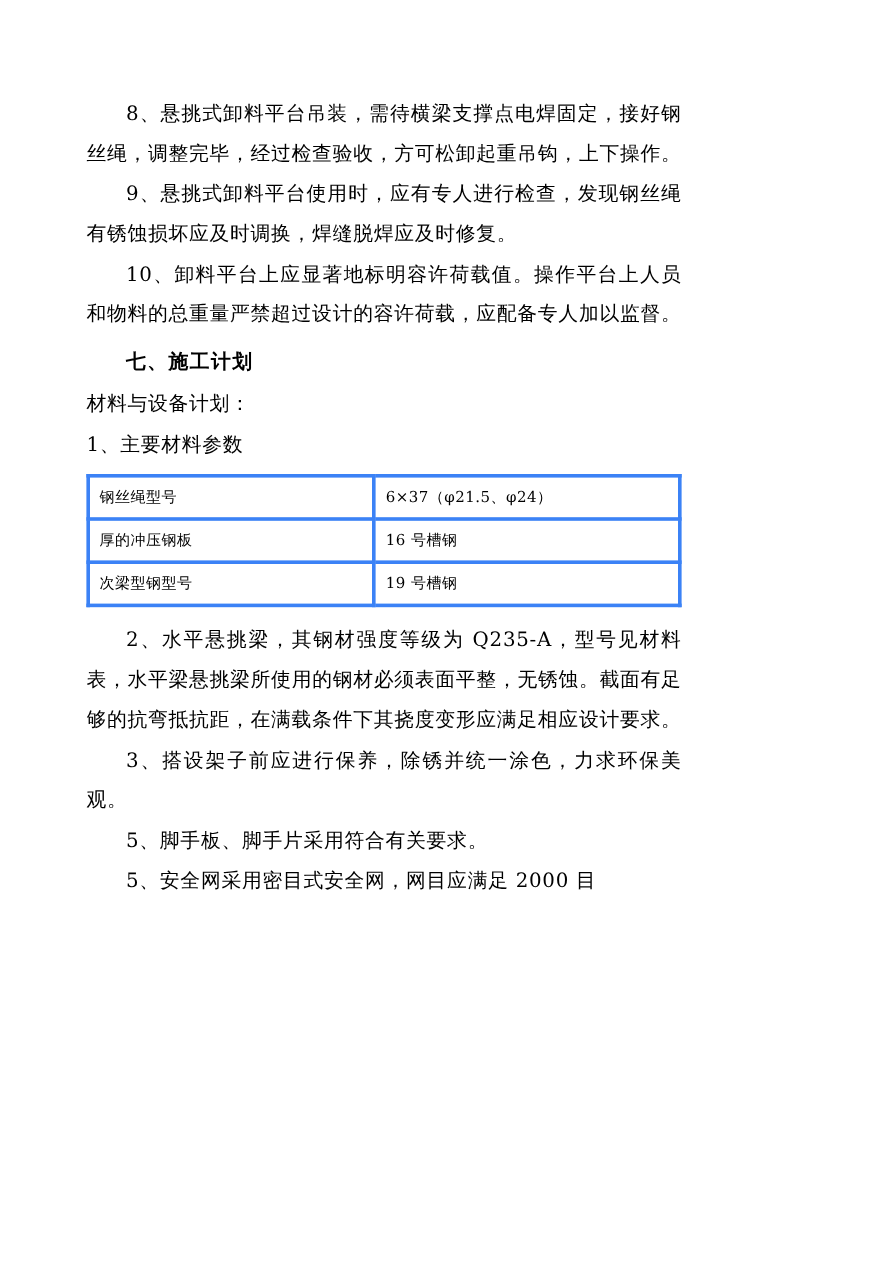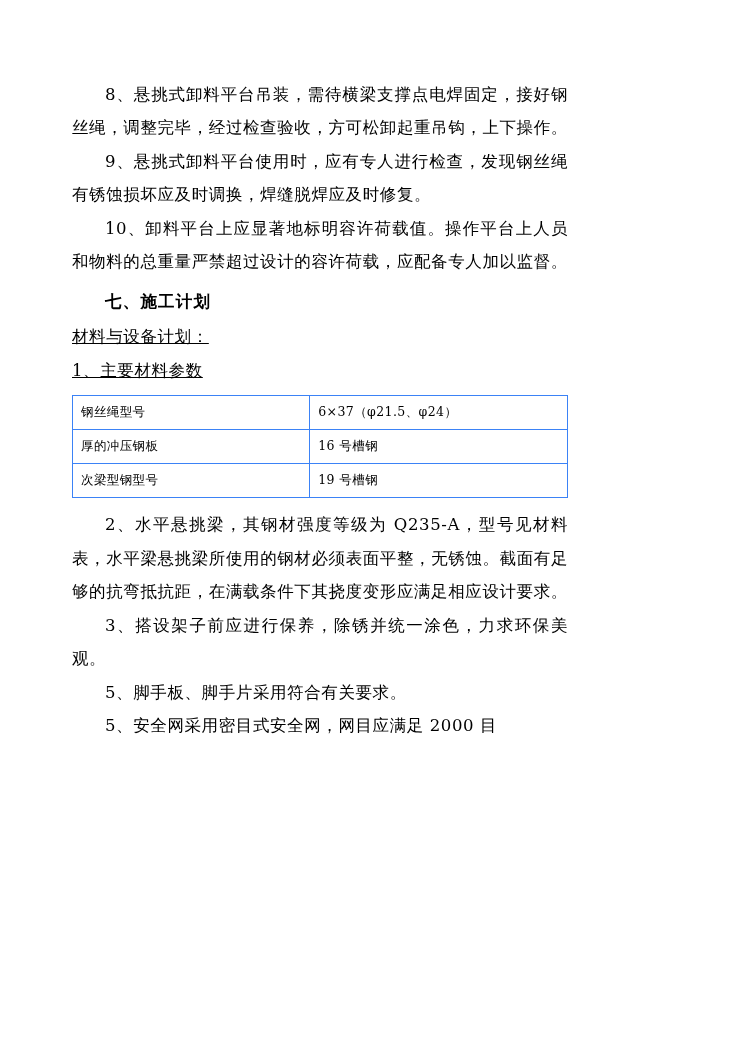--- a/index.html
+++ b/index.html
@@ -38,30 +38,29 @@
     line-height: 2.03;
     letter-spacing: 1.2px;
     text-indent: 33px;
     margin: 6px 0 2px 0;
   }
   .plain {
     font-size: 16.5px;
     line-height: 2.03;
     letter-spacing: 0.6px;
     margin: 0;
-    text-decoration: underline;
   }
   table.params {
     border-collapse: collapse;
     width: 100%;
     margin: 8px 0 10px 0;
     table-layout: fixed;
   }
   table.params td {
-    border: 1px solid #3b82f6;
+    border: 3px solid #3b82f6;
     font-size: 12.5px;
     line-height: 1.5;
     padding: 6px 8px 6px 8px;
     letter-spacing: 0.4px;
     vertical-align: middle;
     height: 21px;
   }
   table.params td.col-label {
     width: 44.5%;
   }

